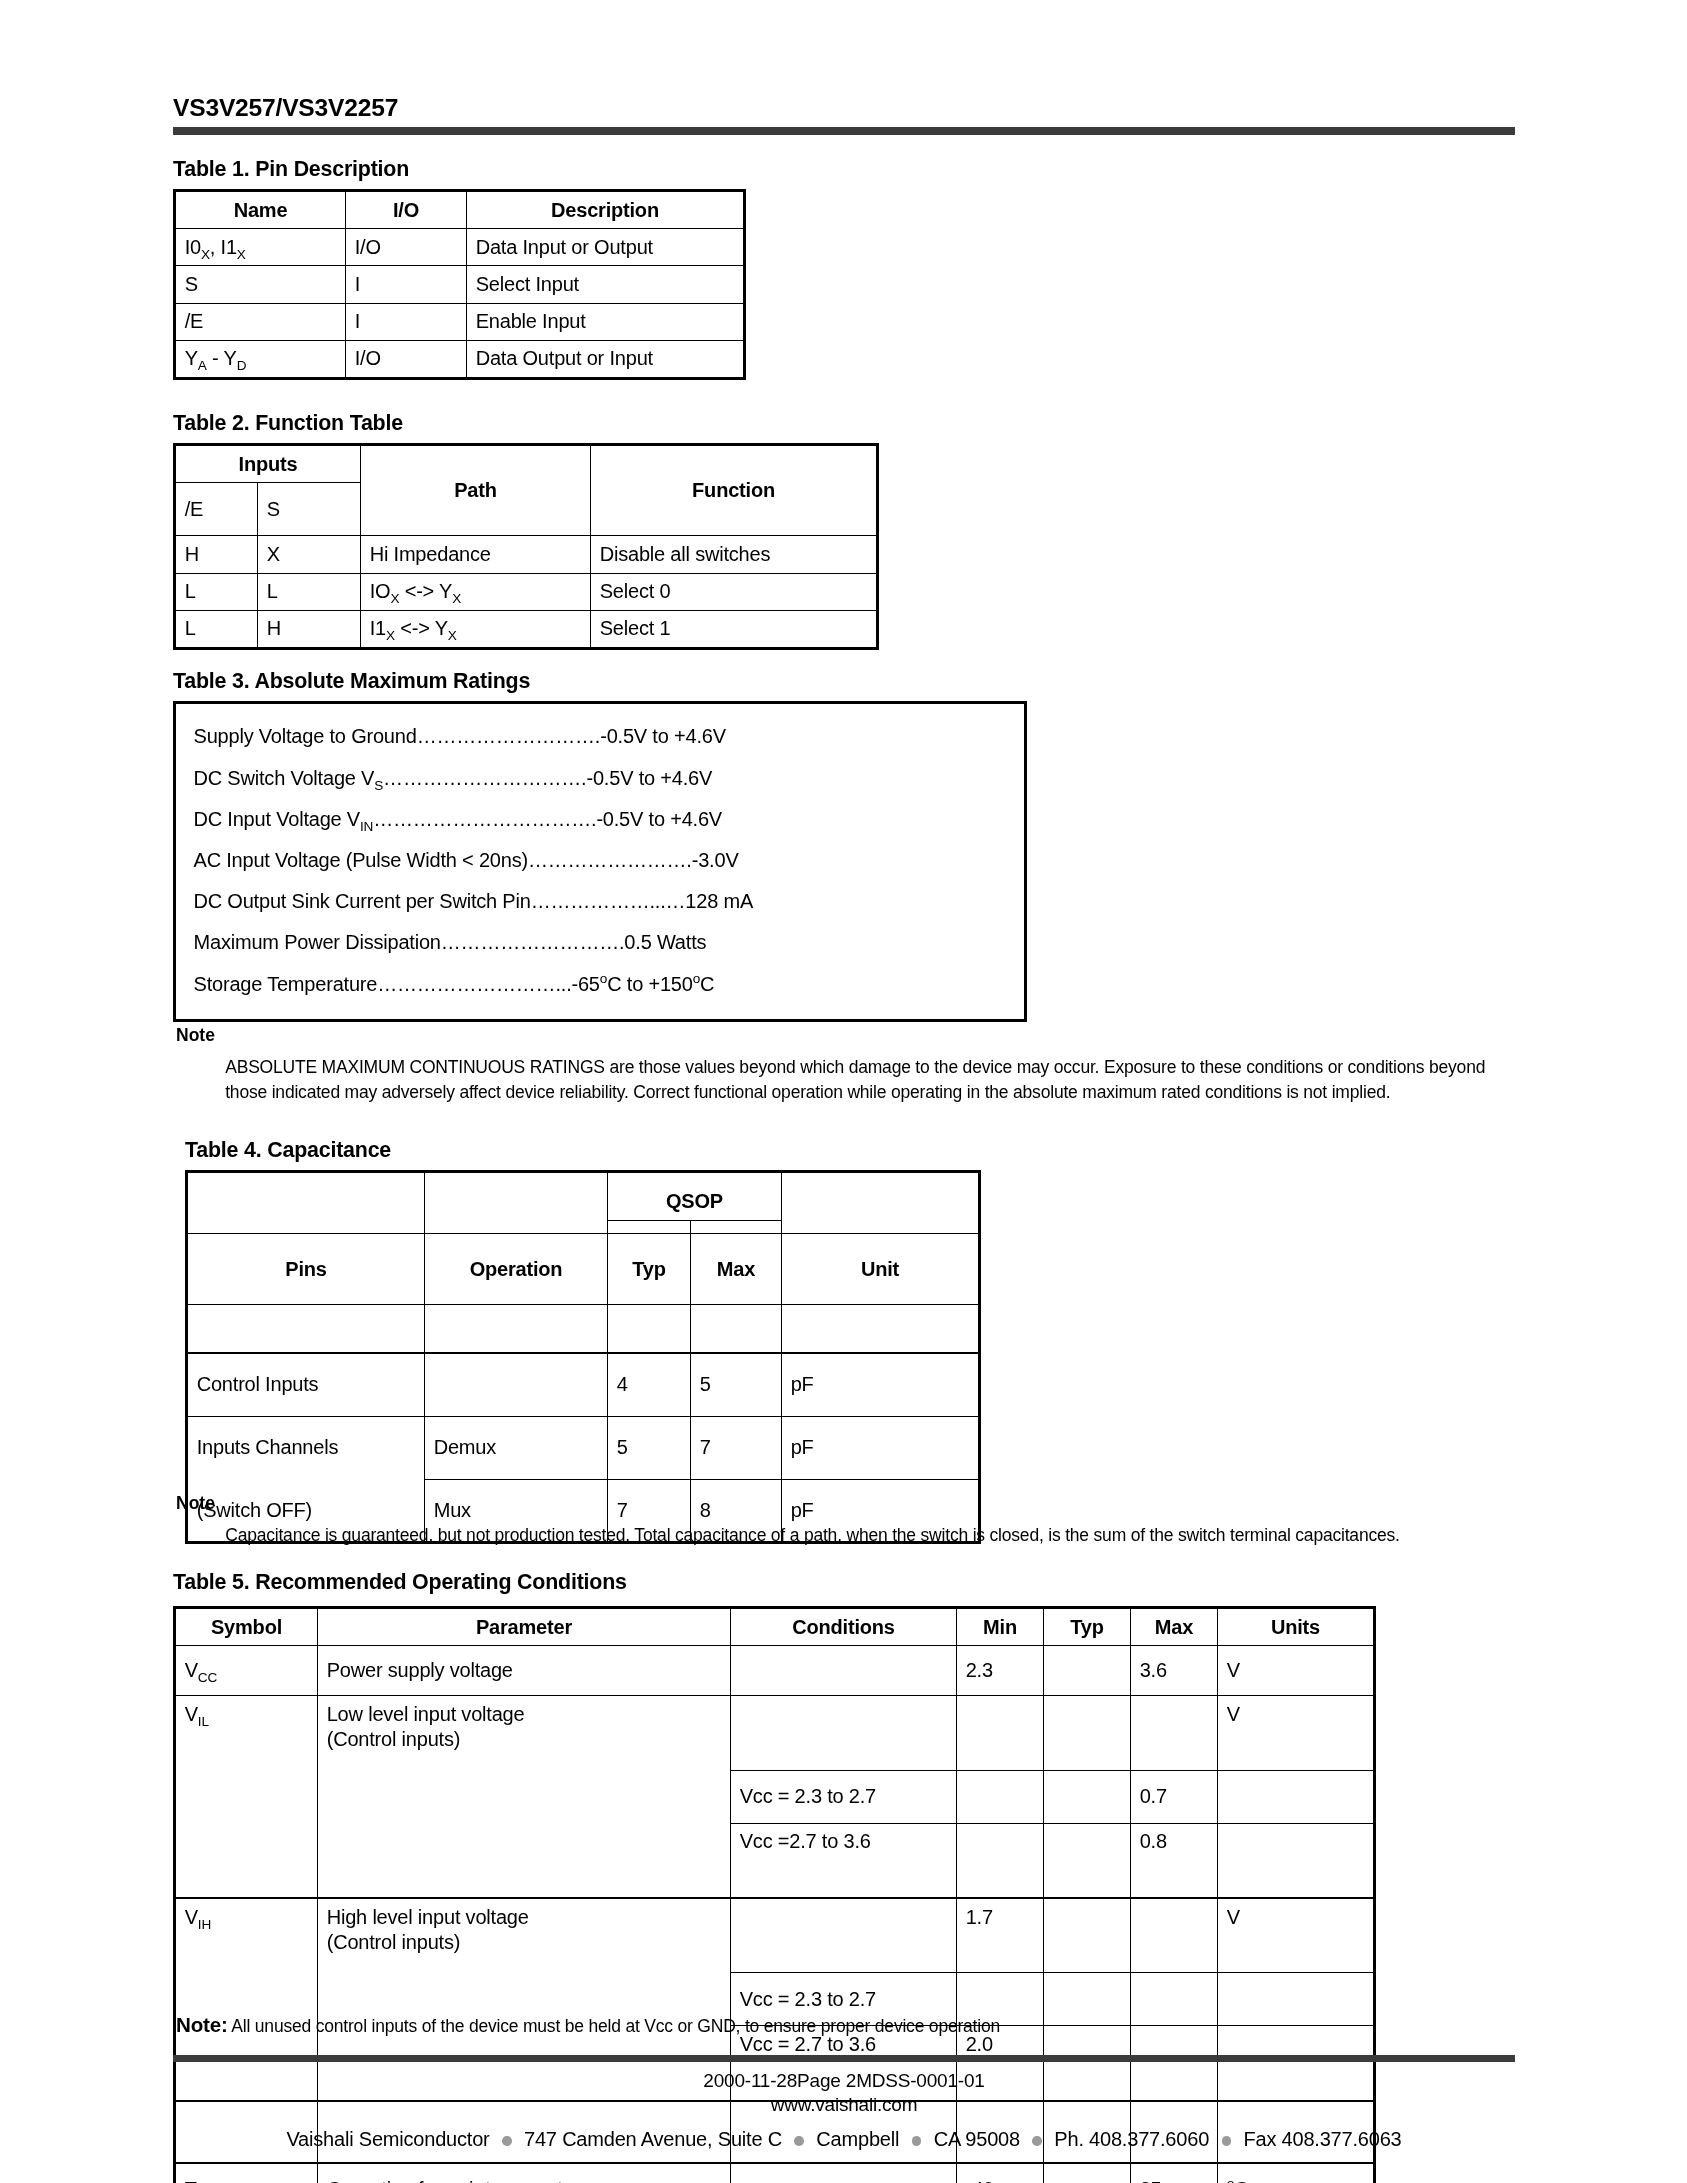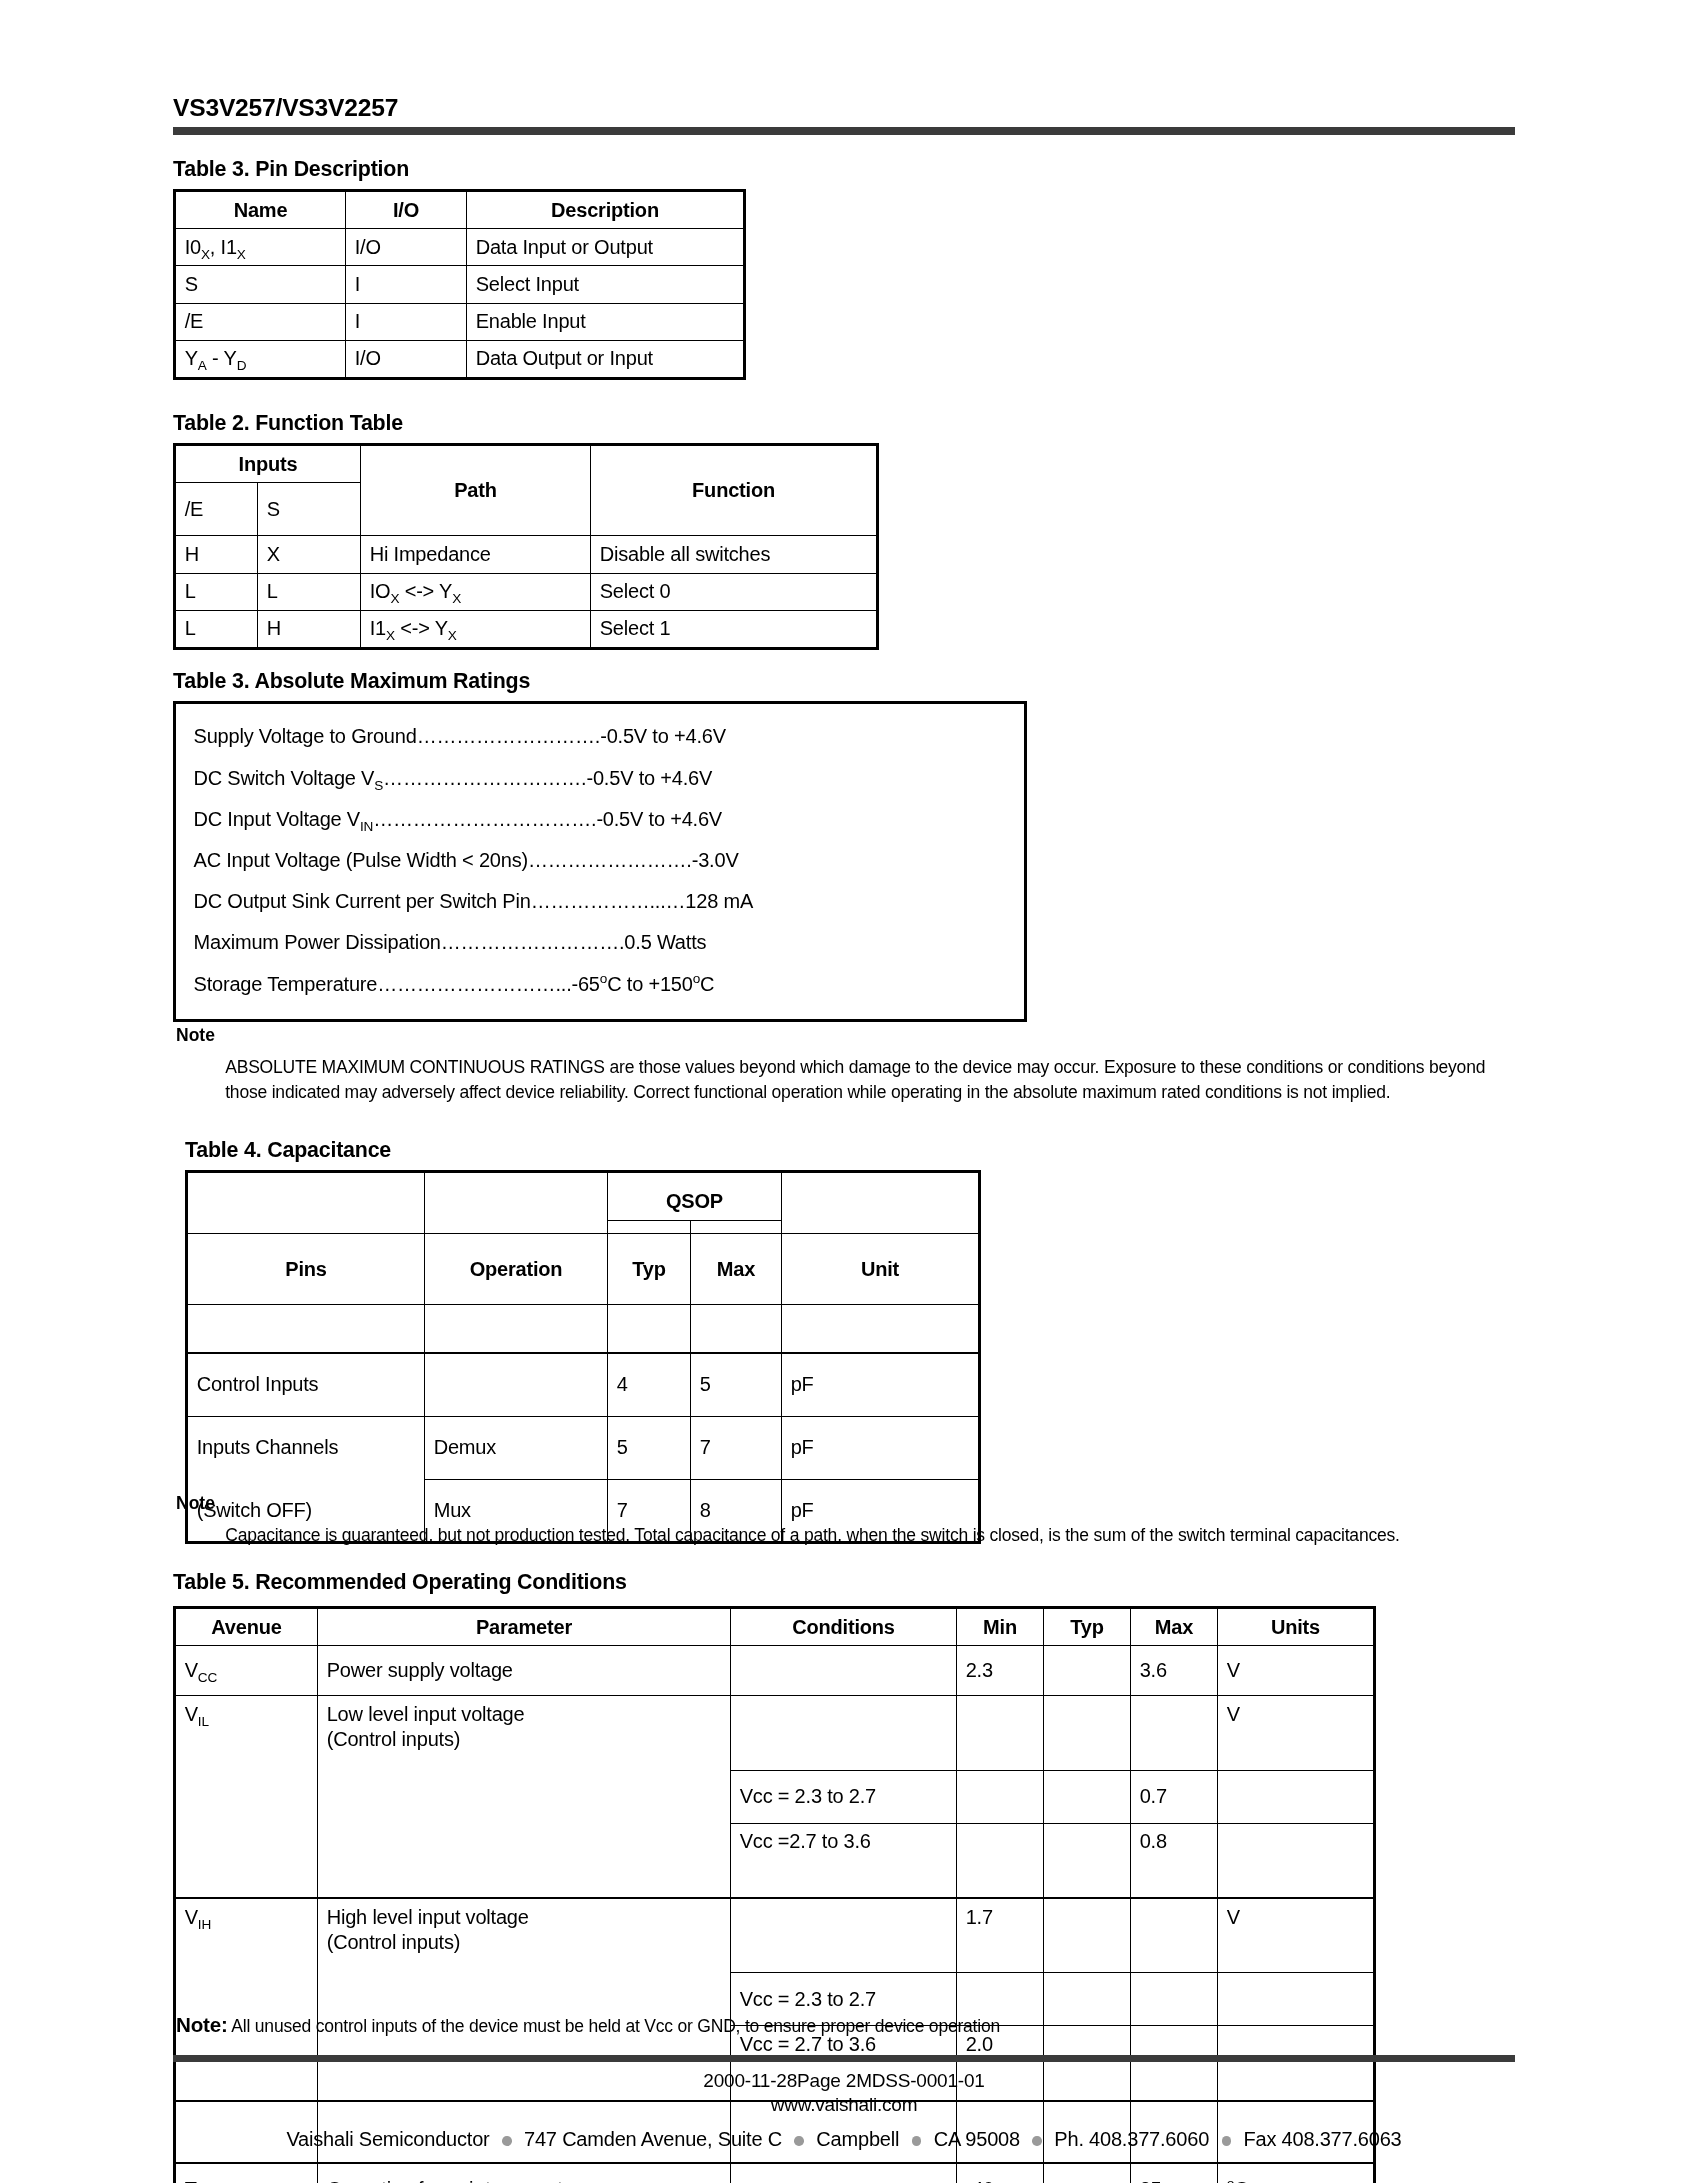--- a/index.html
+++ b/index.html
@@ -167,21 +167,21 @@
 <body>
 
 <div class="page">
 
   <div class="doc-header">
     <div class="doc-title">VS3V257/VS3V2257</div>
     <div class="header-rule"></div>
   </div>
 
   <div class="section" style="left:173px; top:157px;">
-    <div class="tbl-caption">Table 3.  Pin Description</div>
+    <div class="tbl-caption">Table 1.  Pin Description</div>
     <table class="grid" style="width:570px;">
       <colgroup>
           <col style="width:171px">
           <col style="width:121px">
           <col style="width:278px">
         </colgroup>
       <thead>
         <tr>
           <th>Name</th>
           <th>I/O</th>
@@ -348,21 +348,21 @@
         <col style="width:143px">
           <col style="width:413px">
           <col style="width:226px">
         <col style="width:87px">
           <col style="width:87px">
           <col style="width:87px">
           <col style="width:157px">
       </colgroup>
       <thead>
         <tr>
-          <th>Avenue</th>
+          <th>Symbol</th>
           <th>Parameter</th>
           <th>Conditions</th>
           <th>Min</th>
           <th>Typ</th>
           <th>Max</th>
           <th>Units</th>
         </tr>
       </thead>
       <tbody>
 

